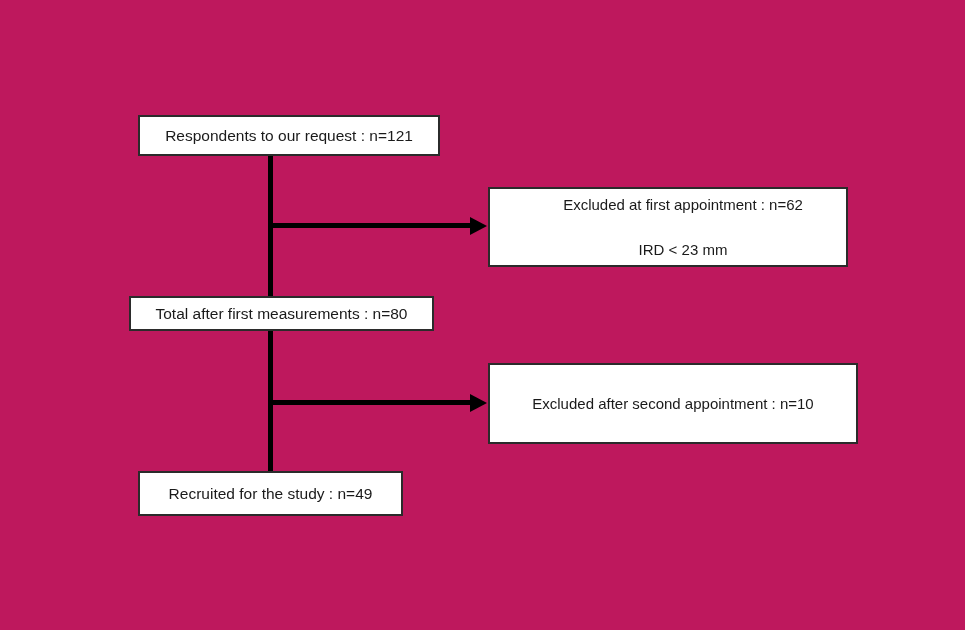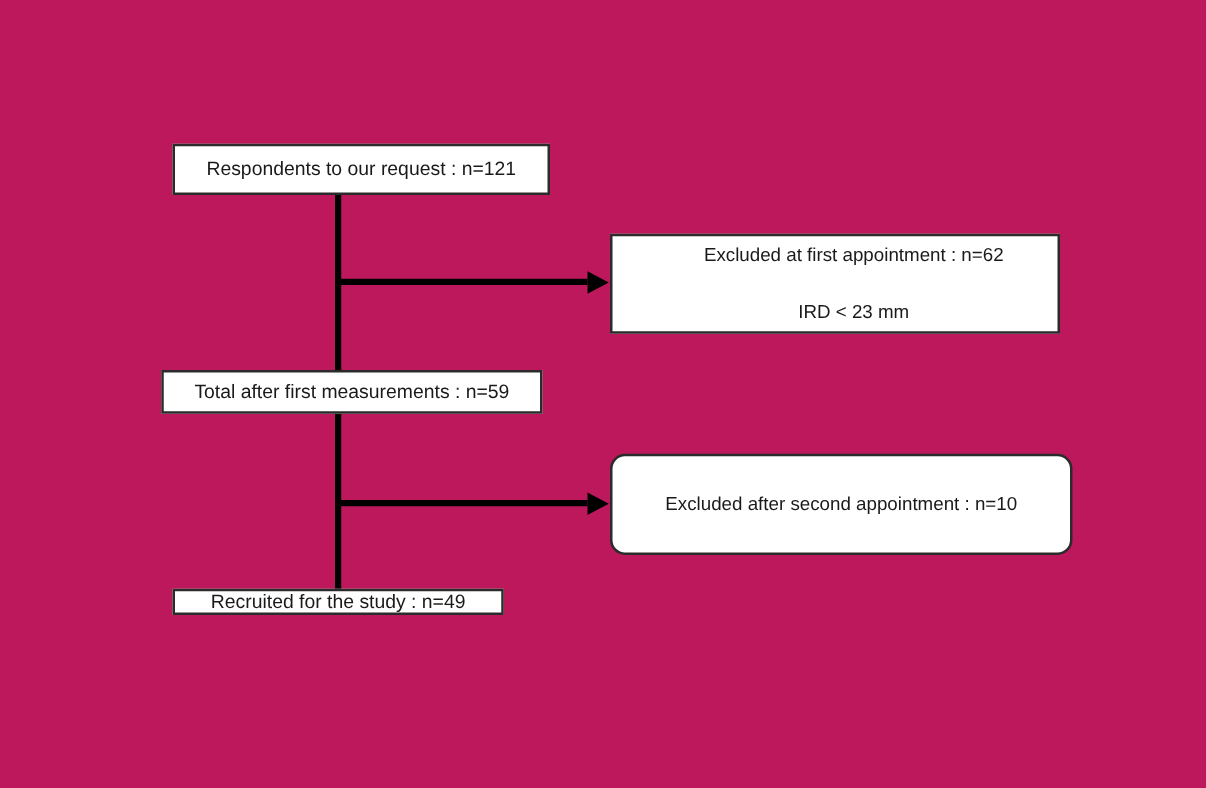--- a/index.html
+++ b/index.html
@@ -53,22 +53,22 @@
   }
   .node.excl .line + .line {
     margin-top: 28px;
     text-align: right;
   }
 
   
   #node-respondents { left: 138px; top: 115px;  width: 302px; height: 41px; }
   #node-excluded-first { left: 488px; top: 187px; width: 360px; height: 80px; padding-left: 30px; }
   #node-total-first { left: 129px; top: 296px; width: 305px; height: 35px; }
-  #node-excluded-second { left: 488px; top: 363px; width: 370px; height: 81px; border-radius: 12px; }
-  #node-recruited { left: 138px; top: 471px; width: 265px; height: 21px; text-align: center; }
+  #node-excluded-second { left: 488px; top: 363px; width: 370px; height: 81px; }
+  #node-recruited { left: 138px; top: 471px; width: 265px; height: 45px; text-align: center; }
 
   
   .trunk {
     position: absolute;
     width: 5px;
     background: #000000;
     z-index: 1;
   }
   #trunk-1 { left: 268px; top: 155px; height: 142px; }
   #trunk-2 { left: 268px; top: 330px; height: 142px; }
@@ -112,21 +112,21 @@
   <div class="node main" id="node-respondents">
     <span class="line">Respondents to our request : n=121</span>
   </div>
 
   <div class="node excl" id="node-excluded-first">
     <span class="line">Excluded at first appointment : n=62</span>
     <span class="line">IRD &lt; 23 mm</span>
   </div>
 
   <div class="node main" id="node-total-first">
-    <span class="line">Total after first measurements : n=59</span>
+    <span class="line">Total after first measurements : n=80</span>
   </div>
 
   <div class="node excl" id="node-excluded-second">
     <span class="line">Excluded after second appointment : n=10</span>
   </div>
 
   <div class="node main" id="node-recruited">
     <span class="line">Recruited for the study : n=49</span>
   </div>
 

